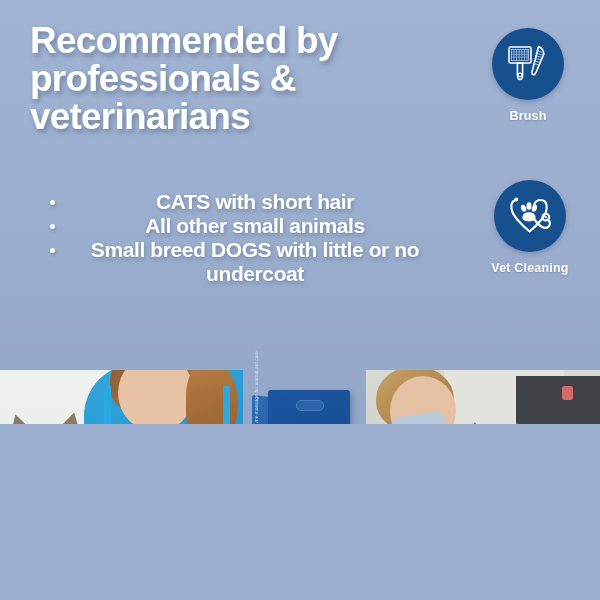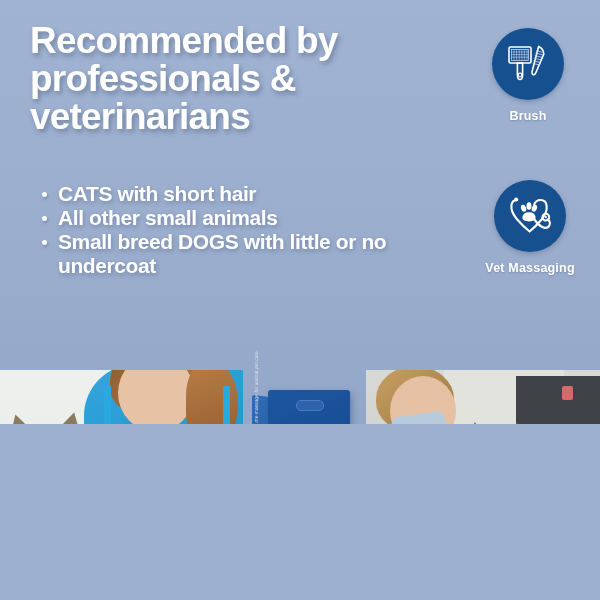--- a/index.html
+++ b/index.html
@@ -20,21 +20,21 @@
     color:#ffffff;
     font-size:37px;line-height:38px;
     font-weight:800;letter-spacing:-0.8px;
     text-shadow:2px 3px 5px rgba(60,75,105,.45);
     white-space:pre-line;
   }
 
   
   .bullets{
     position:absolute;left:36px;top:182px;width:400px;
-    list-style:none;margin:0;padding:0;
+    list-style:none;margin:8px;padding:0;text-align:center;
   }
   .bullets li{
     position:relative;
     color:#ffffff;
     font-size:21px;line-height:24px;
     font-weight:800;letter-spacing:-0.4px;
     padding-left:22px;
     text-shadow:1px 2px 4px rgba(60,75,105,.40);
   }
   .bullets li::before{
@@ -215,21 +215,21 @@
           <ellipse cx="17.6" cy="14.2" rx="2.5" ry="3.6" transform="rotate(-18 17.6 14.2)"></ellipse>
           <ellipse cx="23" cy="12" rx="2.5" ry="3.8"></ellipse>
           <ellipse cx="28.4" cy="14.2" rx="2.5" ry="3.6" transform="rotate(18 28.4 14.2)"></ellipse>
           <path d="M23 18.2 Q29 18.2 29.6 23 Q30 27.4 23 27.4 Q16 27.4 16.4 23 Q17 18.2 23 18.2 Z"></path>
         </g>
         <path d="M28.4 25.4 Q32 31 36.2 33 Q41.4 35.4 43.4 31.2 Q45 27.6 41.6 25.6" fill="none" stroke="#fff" stroke-width="2.1" stroke-linecap="round"></path>
         <circle cx="39.8" cy="23.2" r="3.4" fill="none" stroke="#fff" stroke-width="2"></circle>
         <circle cx="39.8" cy="23.2" r="1.1" fill="#fff"></circle>
       </svg>
     </div>
-    <div class="blabel">Vet Massaging</div>
+    <div class="blabel">Vet Cleaning</div>
   </div>
 
   <div class="strip">
 
     <div class="photo" id="photo-cat">
       <div class="catbg"></div>
       <div class="vet-body"></div>
       <div class="vet-hair"></div>
       <div class="vet-head"></div>
       <div class="vet-hair2"></div>

